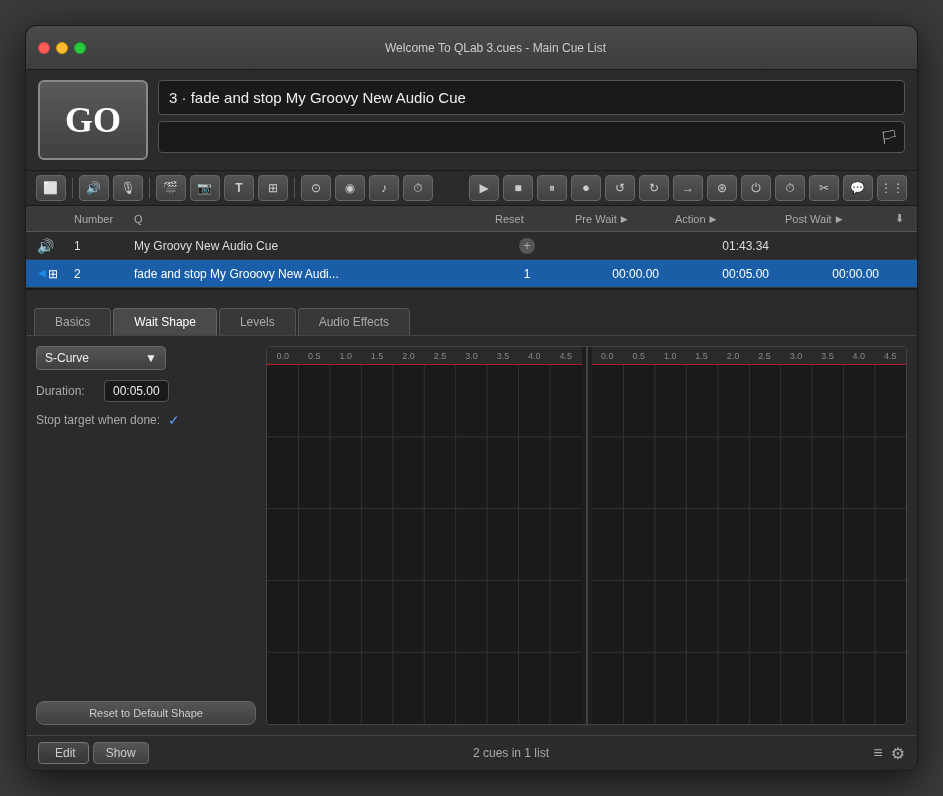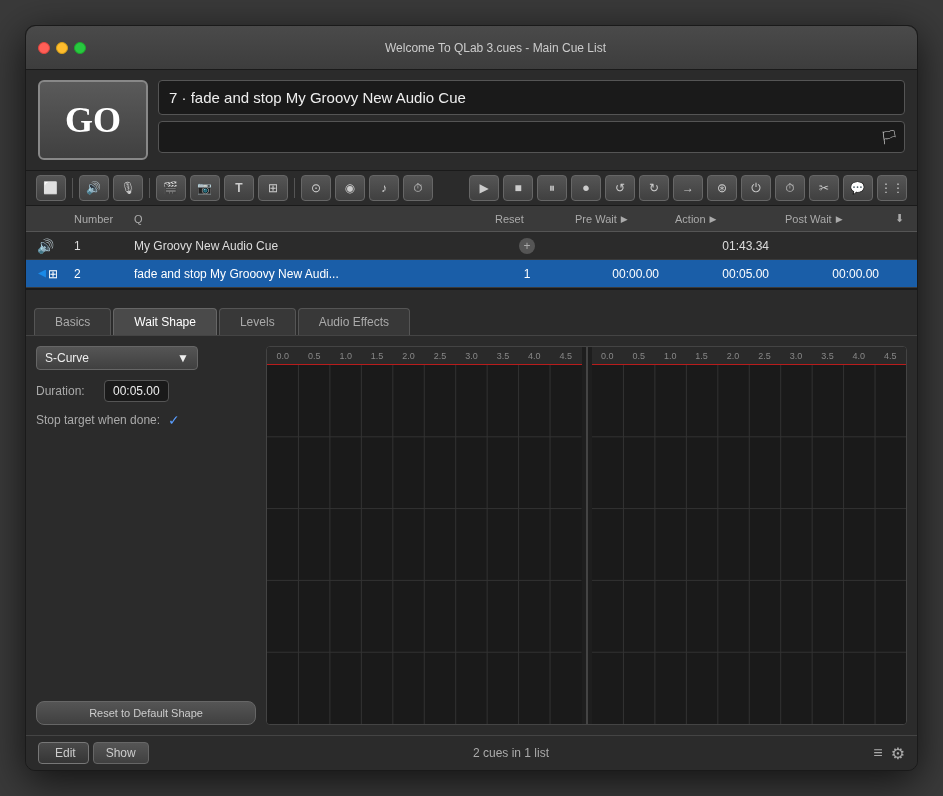--- a/index.html
+++ b/index.html
@@ -238,21 +238,21 @@
       background: linear-gradient(to bottom, #555, #404040);
       border: 1px solid #666;
       border-radius: 4px;
       color: #eee;
       padding: 4px 8px;
       font-size: 12px;
       cursor: pointer;
       display: flex;
       align-items: flex-end;
       justify-content: space-between;
-      width: 162px;
+      width: 130px;
     }
     .control-row {
       display: flex;
       align-items: center;
       gap: 8px;
     }
     .control-label {
       color: #aaa;
       font-size: 12px;
       min-width: 60px;
@@ -361,21 +361,21 @@
       <div class="tl tl-green"></div>
     </div>
     <span class="title-text">Welcome To QLab 3.cues - Main Cue List</span>
   </div>
 
   <div class="header-area">
     <div class="go-button">
       <span class="go-text">GO</span>
     </div>
     <div class="cue-info-area">
-      <div class="cue-name-bar">7 · fade and stop My Groovy New Audio Cue</div>
+      <div class="cue-name-bar">3 · fade and stop My Groovy New Audio Cue</div>
       <div class="progress-bar-area">
         <span class="flag-icon">🏳</span>
       </div>
     </div>
   </div>
 
   <div class="toolbar">
     <div class="tb-btn">⬜</div>
     <div class="tb-sep"></div>
     <div class="tb-btn">🔊</div>

